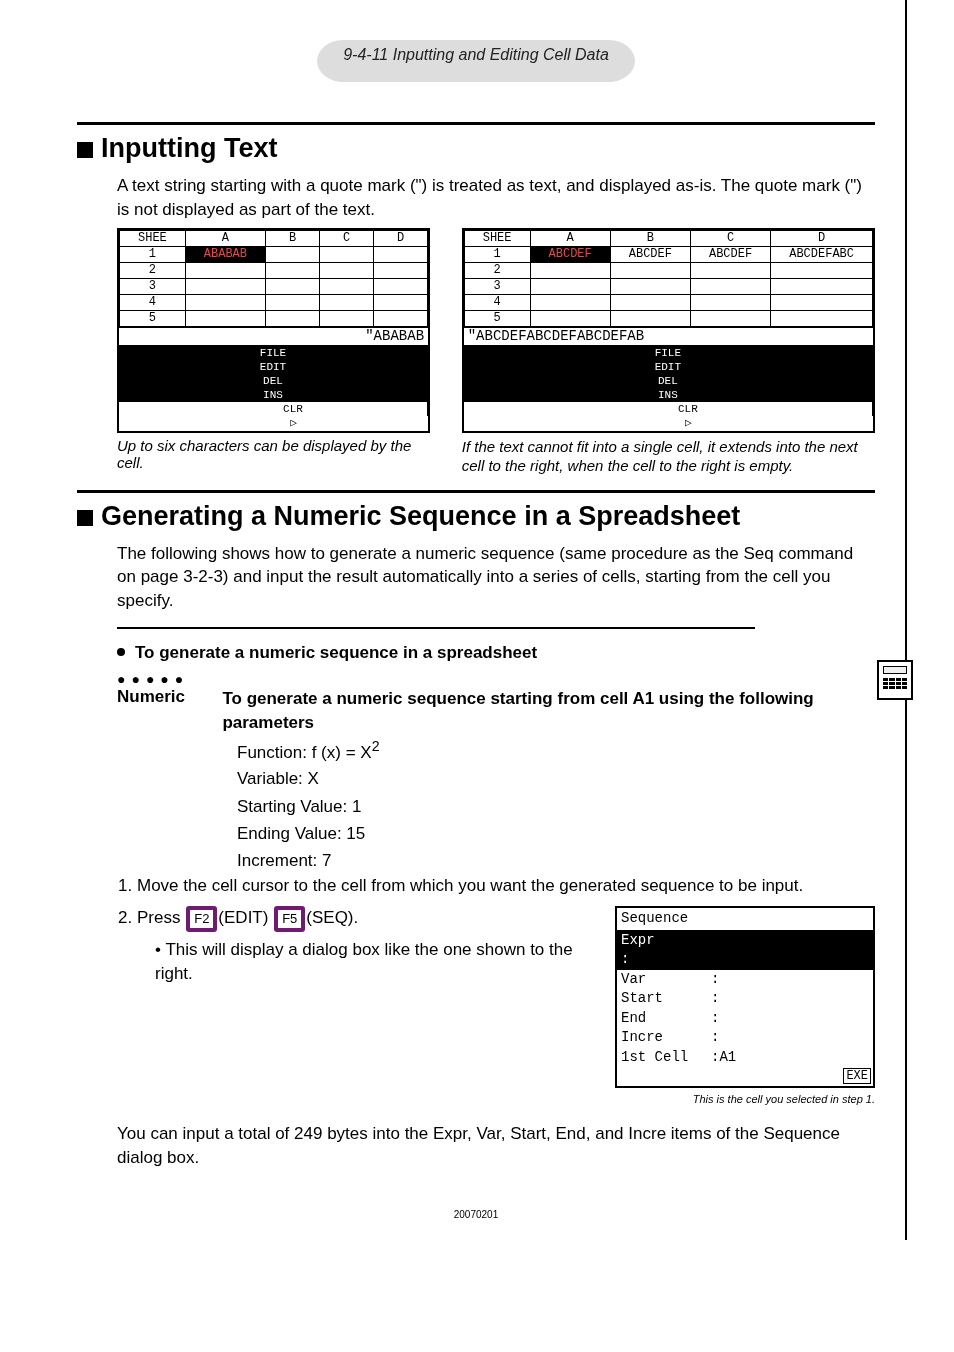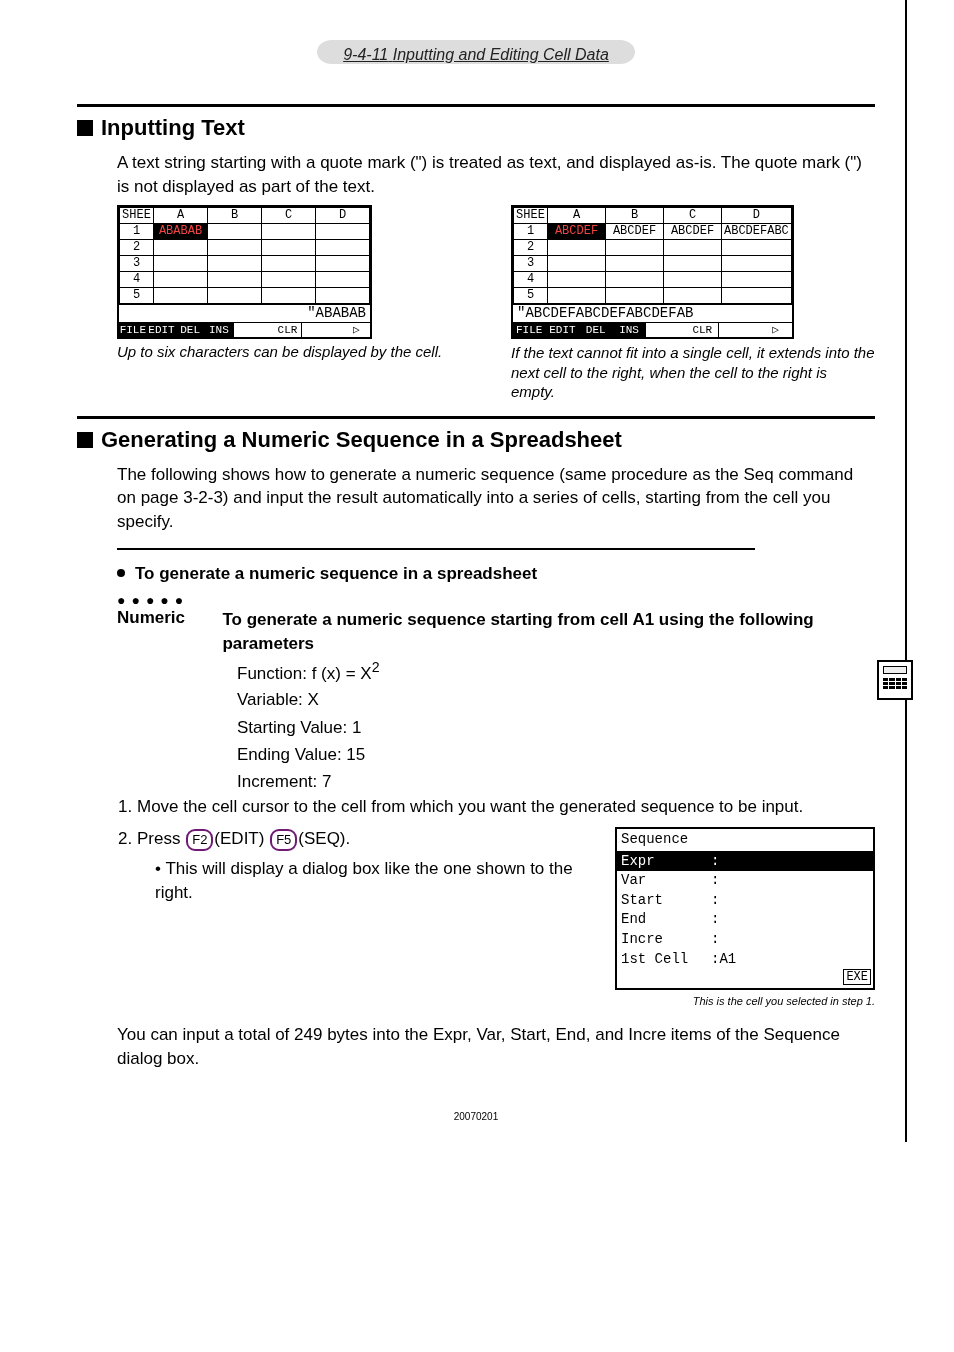--- a/index.html
+++ b/index.html
@@ -1,60 +1,60 @@
 <!DOCTYPE html>
 <html><head>
 <meta charset="utf-8">
 <style>
   * { box-sizing: border-box; margin: 0; padding: 0; }
   body { font-family: Arial, Helvetica, sans-serif; background: #fff; color: #000; display: flex; justify-content: center; }
   .page { width: 860px; padding: 40px 30px 20px 30px; border-right: 2px solid #000; position: relative; }
   .header-tag-wrap { text-align: center; margin-bottom: 40px; }
   .header-tag-wrap .bubble {
-    display: inline-block; background: #ddd; border-radius: 30px / 24px; padding: 6px 26px 0 26px;
-    font-style: italic; color: #222; font-size: 16px; text-decoration: underline;
+    display: inline-block; background: #ddd; border-radius: 30px / 24px; padding: 6px 26px 18px 26px;
+    font-style: italic; color: #222; font-size: 16px;
   }
   .rule-thick { border: none; border-top: 3px solid #000; margin: 14px 0 8px 0; }
   .rule-thin { border: none; border-top: 2px solid #000; margin: 14px 0 8px 0; }
-  h2 { font-size: 22px; font-weight: bold; margin: 2px 0 10px 0; }
+  h2 { font-size: 27px; font-weight: bold; margin: 2px 0 10px 0; }
   h2 .blk { display: inline-block; width: 16px; height: 16px; background: #000; margin-right: 8px; vertical-align: -1px; }
   p.body { font-size: 17px; line-height: 1.4; margin: 4px 0 6px 40px; }
   .two-col { display: flex; gap: 30px; margin-left: 40px; margin-top: 4px; }
   .col { flex: 1; }
   .caption { font-style: italic; font-size: 15px; line-height: 1.3; margin-top: 4px; }
   .sheet {
     display: inline-block; border: 2px solid #000; font-family: "Courier New", monospace; font-size: 14px; background: #fff; line-height: 1.1;
   }
   .sheet table { border-collapse: collapse; }
-  .sheet th, .sheet td { border: 1px solid #000; width: 54px; height: 16px; font-weight: normal; font-size: 12px; text-align: center; padding: 0 2px; }
+  .sheet th, .sheet td { border: 1px solid #000; width: 54px; height: 16px; font-weight: normal; font-size: 12px; text-align: center; padding: 0 18px; }
   .sheet th.rh { width: 34px; background: #fff; }
   .sheet th.ch { background: #fff; }
   .sheet .sel { background: #000; color: #ef4444; }
   .inputline { font-family: "Courier New", monospace; font-size: 14px; padding: 1px 4px; border-top: 1px solid #000; text-align: right; }
-  .tabs { display: flex; border-top: 1px solid #000; }
+  .tabs { display: flex; border-top: 1px solid #000; flex-direction: column; }
   .tabs .tab { flex: 1; font-family: "Courier New", monospace; font-size: 11px; text-align: center; border-right: 1px solid #000; padding: 1px 0; background:#000; color:#fff;}
   .tabs .tab.light { background:#fff; color:#000;padding-left:40px; }
   .tabs .tab:last-child { border-right: none; }
   .subhead { font-weight: bold; font-size: 17px; margin: 14px 0 8px 40px; }
   .subhead::before { content: ""; display:inline-block; width:8px;height:8px; background:#000; border-radius:50%; margin-right:10px; vertical-align:2px; }
   .dots5 { margin-left: 40px; letter-spacing: 6px; font-size: 14px; }
   .example-row { display:flex; margin-left:40px; gap: 20px; align-items: flex-start; }
   .example-label { font-weight:bold; font-size:17px; width:90px; }
   .example-body { font-size:17px; line-height:1.4; }
   .params { margin-left: 160px; font-size: 17px; line-height:1.6; }
   ol.steps { margin-left: 60px; font-size:17px; line-height:1.4; list-style: decimal; }
   ol.steps li { margin-bottom: 8px; }
   .indent { margin-left: 18px; }
-  .key { display:inline-block; border:2px solid #701a75; border-radius:9px; padding:0 4px; font-size:13px; font-family: Arial; margin:0 1px; }
+  .key { display:inline-block; border:4px solid #701a75; border-radius:3px; padding:0 4px; font-size:13px; font-family: Arial; margin:0 1px; }
   .step2row { display:flex; align-items: flex-start; gap: 20px; }
   .step2text { flex:1; }
   .seqdialog { border:2px solid #000; width: 260px; font-family: "Courier New", monospace; font-size:14px; }
   .seqdialog .title { padding:1px 4px; border-bottom:1px solid #000; }
   .seqdialog .row { padding:0 4px; display:flex; }
-  .seqdialog .row.sel { background:#000; color:#fff; }
+  .seqdialog .row.sel { background:#000; color:#fff;flex-direction:column; }
   .seqdialog .row .lab { width: 90px; }
   .seqdialog .exe { text-align:right; padding: 0 2px 2px 2px; font-size:12px;}
   .seqdialog .exe span { border:1px solid #000; padding: 0 2px; }
   .dialog-caption { font-style: italic; font-size: 11px; margin-top:4px; text-align: right; }
   .footnum { text-align:center; font-size:10px; margin-top: 40px; color:#000; }
   .side-icon { position:absolute; right: -8px; top: 660px; width: 36px; height: 40px; border:2px solid #000; background:#fff; }
   .side-icon .lcd { margin:4px; height:8px; background:#eee; border:1px solid #000;}
   .side-icon .keys { margin:2px 4px; display:grid; grid-template-columns: repeat(4,1fr); gap:1px;}
   .side-icon .keys span { height:3px; background:#000; }
   .sheet-wide td { width: 58px; height:16px;}

